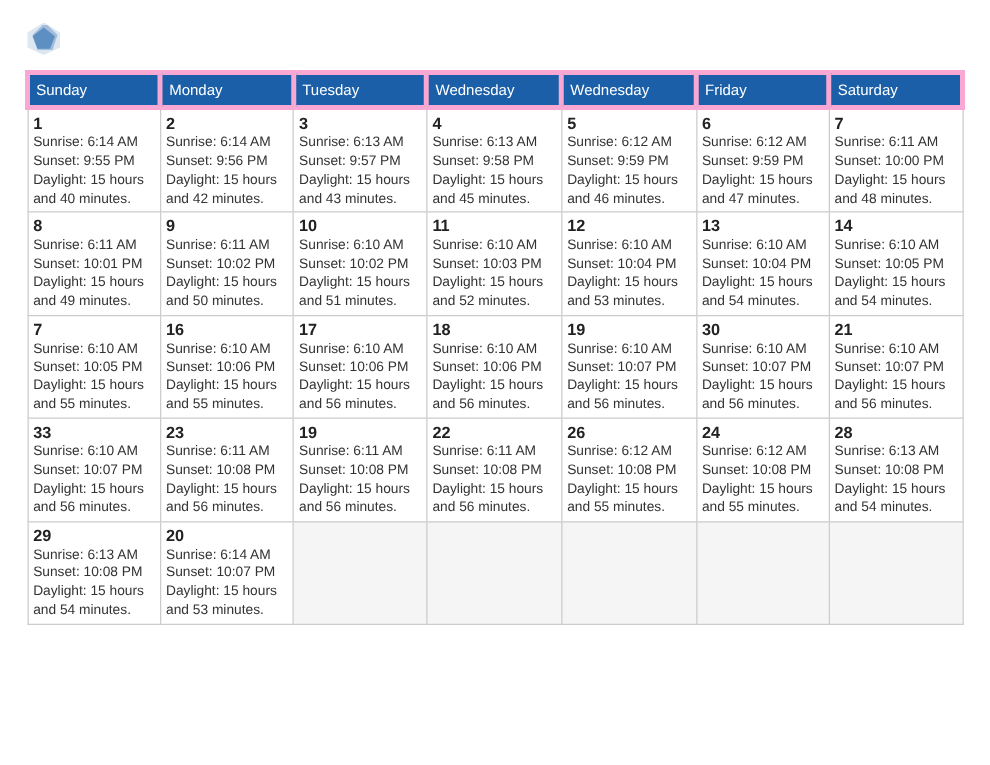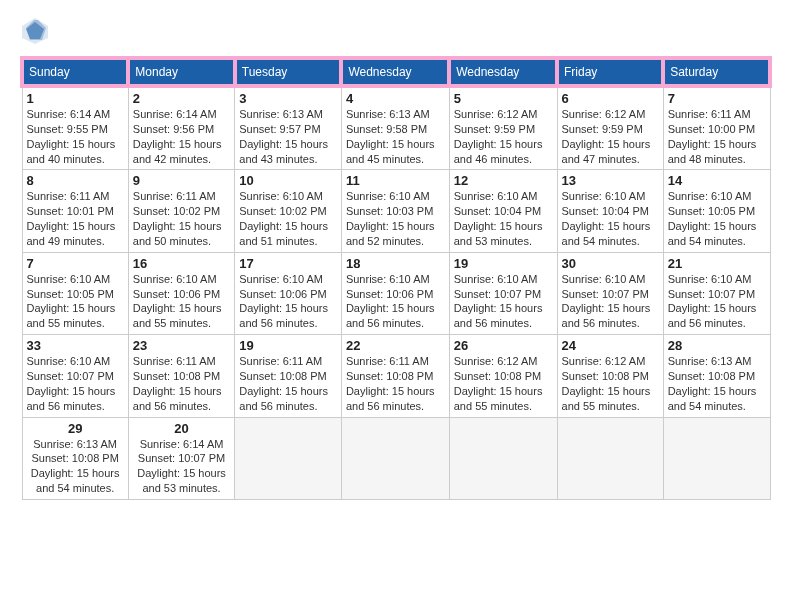--- a/index.html
+++ b/index.html
@@ -92,21 +92,20 @@
       display: block;
       margin-bottom: 1px;
     }
     .day-info {
       font-size: 11px;
       color: #333;
       line-height: 1.35;
     }
     .last-row td {
       height: 70px;
-      text-align: center;
     }
   </style>
 </head>
 <body>
 
 <div class="page">
   <div class="header">
     <div class="logo">
       <svg class="logo-icon" viewBox="0 0 30 30" xmlns="http://www.w3.org/2000/svg">
         <polygon points="15,2 28,10 28,22 15,28 2,22 2,10" fill="#1a5fa8" opacity="0.15"></polygon>

